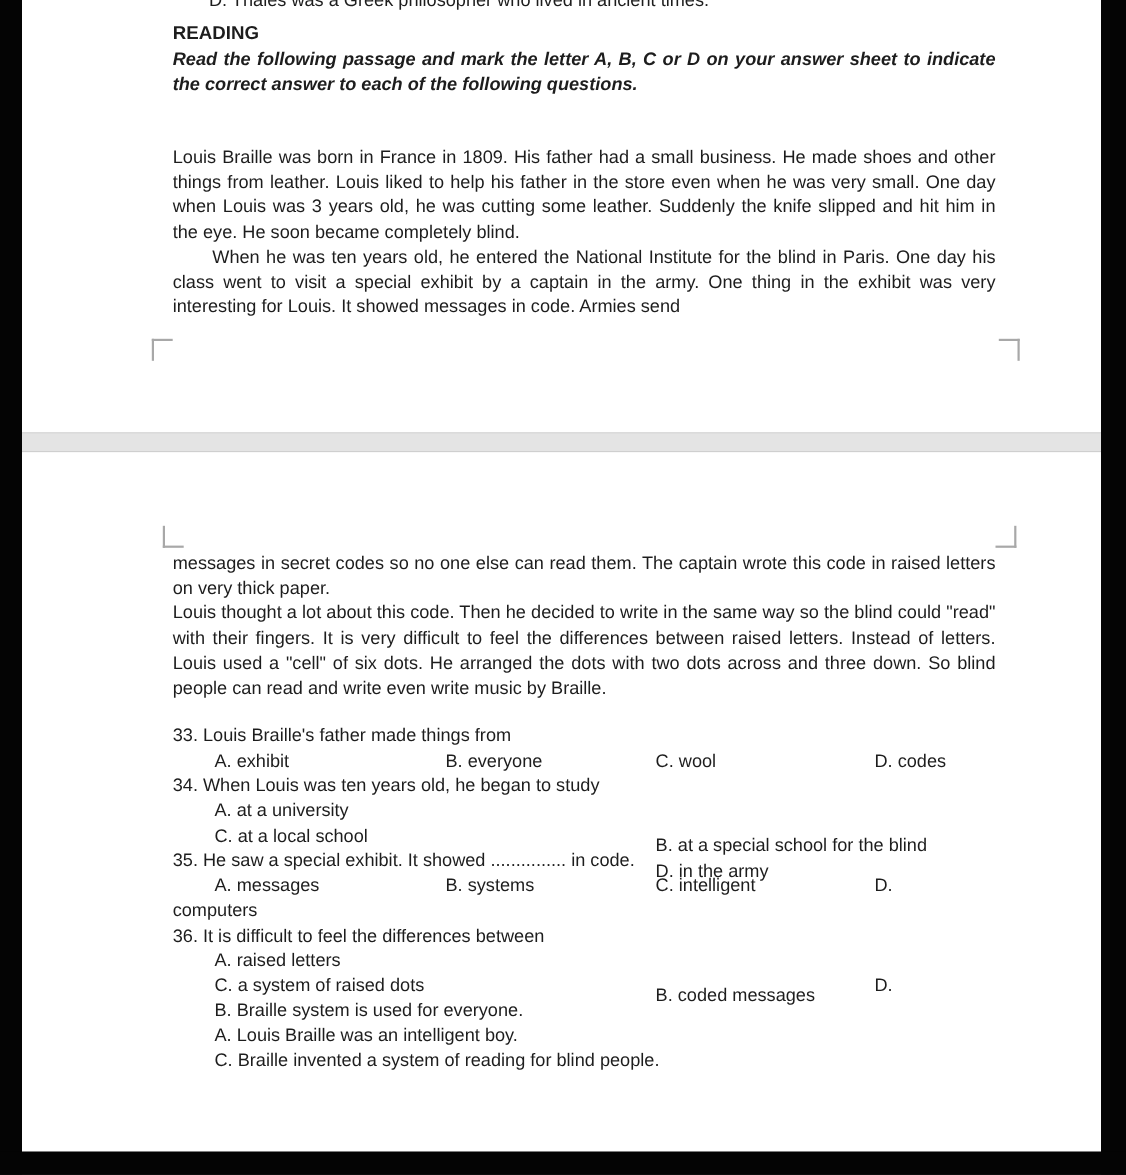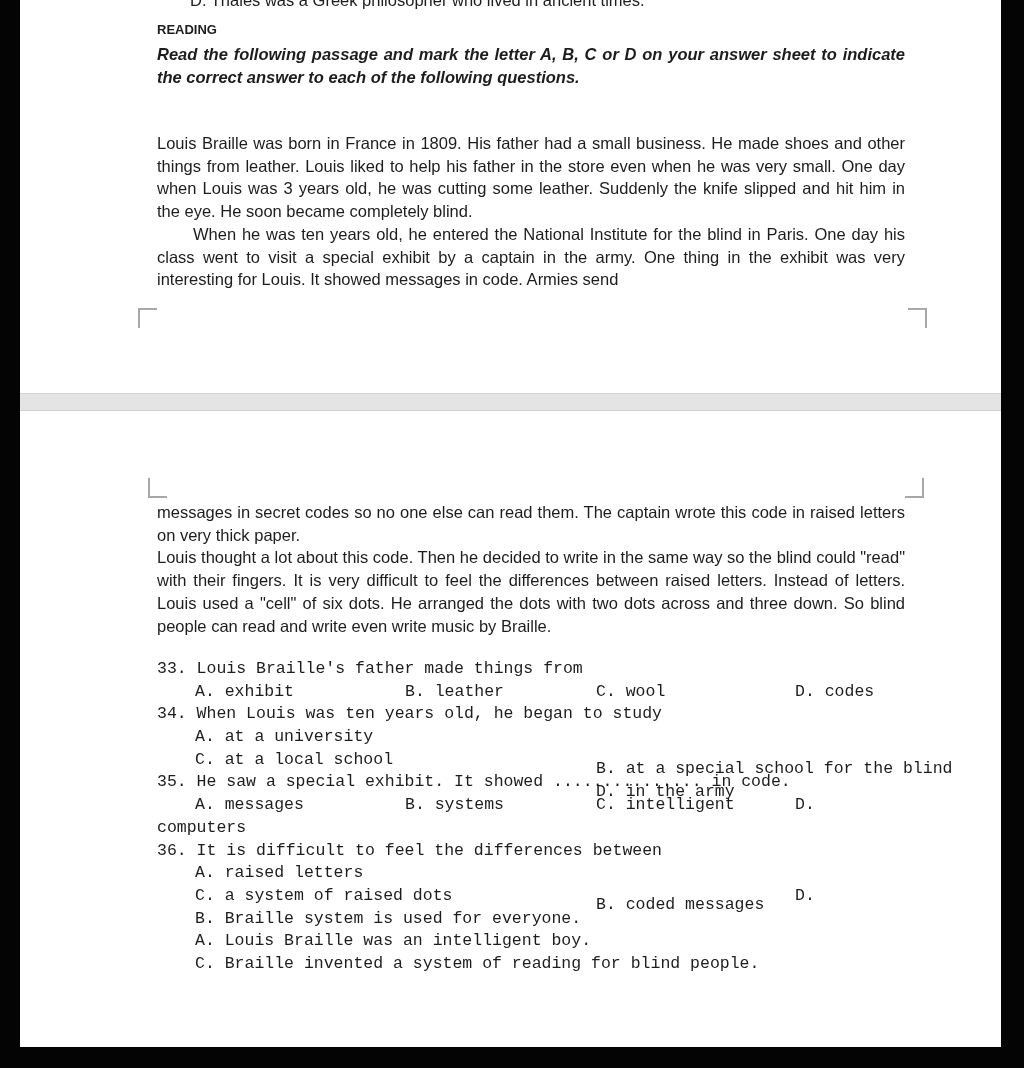--- a/index.html
+++ b/index.html
@@ -6,33 +6,33 @@
   html,body { width:1024px; height:1068px; overflow:hidden; }
   body { background:#040404; font-family:"Liberation Sans", sans-serif; position:relative; }
   .canvas { position:absolute; left:0; top:0; width:1024px; height:1068px; background:#040404; overflow:hidden;padding-left:16px; }
   .side-bar { position:absolute; top:0; height:1068px; background:#040404; z-index:3; }
   .bar-left { left:0; width:20px; }
   .bar-right { left:1001px; width:23px; }
   .bottom-bar { position:absolute; left:0; top:1047px; width:1024px; height:21px; background:#040404; z-index:3; }
   .page-area { position:absolute; left:20px; top:0; width:981px; height:1047px; background:#ffffff; overflow:hidden; z-index:1; }
   .txt { position:absolute; color:#1d1d1d; font-size:16.5px; line-height:22.7px; }
   .top-cut { top:-11px; left:170px; white-space:nowrap; }
-  .reading-title { top:19px; left:137px; font-weight:bold; font-size:13px; }
+  .reading-title { top:19px; left:137px; font-weight:bold; font-size:17px; }
   .instructions { top:43px; left:137px; width:748px; font-weight:bold; font-style:italic; text-align:justify; }
   .passage-1 { top:132px; left:137px; width:748px; text-align:justify; }
   .passage-1 p.indent { text-indent:36px; }
   .passage-2 { top:501px; left:137px; width:748px; text-align:justify; }
   .page-gap { position:absolute; left:0; top:393px; width:981px; height:18px;
               background:#e4e4e4; border-top:1px solid #d4d4d4; border-bottom:1px solid #cfcfcf; }
   .mark { position:absolute; width:19px; height:20px; }
   .m1l { left:118px; top:308px; border-top:2px solid #a8a8a8; border-left:2px solid #a8a8a8; }
   .m1r { left:888px; top:308px; border-top:2px solid #a8a8a8; border-right:2px solid #a8a8a8; }
   .m2l { left:128px; top:478px; border-bottom:2px solid #a8a8a8; border-left:2px solid #a8a8a8; }
   .m2r { left:885px; top:478px; border-bottom:2px solid #a8a8a8; border-right:2px solid #a8a8a8; }
-  .questions { top:658px; left:137px; width:760px;font-family:Liberation Mono, monospace; }
+  .questions { top:658px; left:137px; width:760px; }
   .q-line { position:relative; height:22.7px; white-space:nowrap; }
   .q-line .opt { position:absolute; top:0; }
   .oc1 { left:38px; }  .oc2 { left:248px; } .oc3 { left:439px; } .oc4 { left:638px; }
   .tc1 { left:38px; }  .tc2 { left:439px;margin-top:32px; }
   .overflow-line { padding-left:0; }
 </style>
 </head>
 <body>
 
 <div class="canvas">
@@ -61,21 +61,21 @@
     <div class="txt passage-2">
       <p>messages in secret codes so no one else can read them. The captain wrote this code in raised letters on very thick paper.</p>
       <p>Louis thought a lot about this code. Then he decided to write in the same way so the blind could "read" with their fingers. It is very difficult to feel the differences between raised letters. Instead of letters. Louis used a "cell" of six dots. He arranged the dots with two dots across and three down. So blind people can read and write even write music by Braille.</p>
     </div>
 
     <div class="txt questions">
 
       <div class="q-line">33. Louis Braille's father made things from</div>
       <div class="q-line">
         <span class="opt oc1">A. exhibit</span>
-        <span class="opt oc2">B. leather</span>
+        <span class="opt oc2">B. everyone</span>
         <span class="opt oc3">C. wool</span>
         <span class="opt oc4">D. codes</span>
       </div>
 
       <div class="q-line">34. When Louis was ten years old, he began to study</div>
       <div class="q-line">
         <span class="opt tc1">A. at a university</span>
         <span class="opt tc2">B. at a special school for the blind</span>
       </div>
       <div class="q-line">

